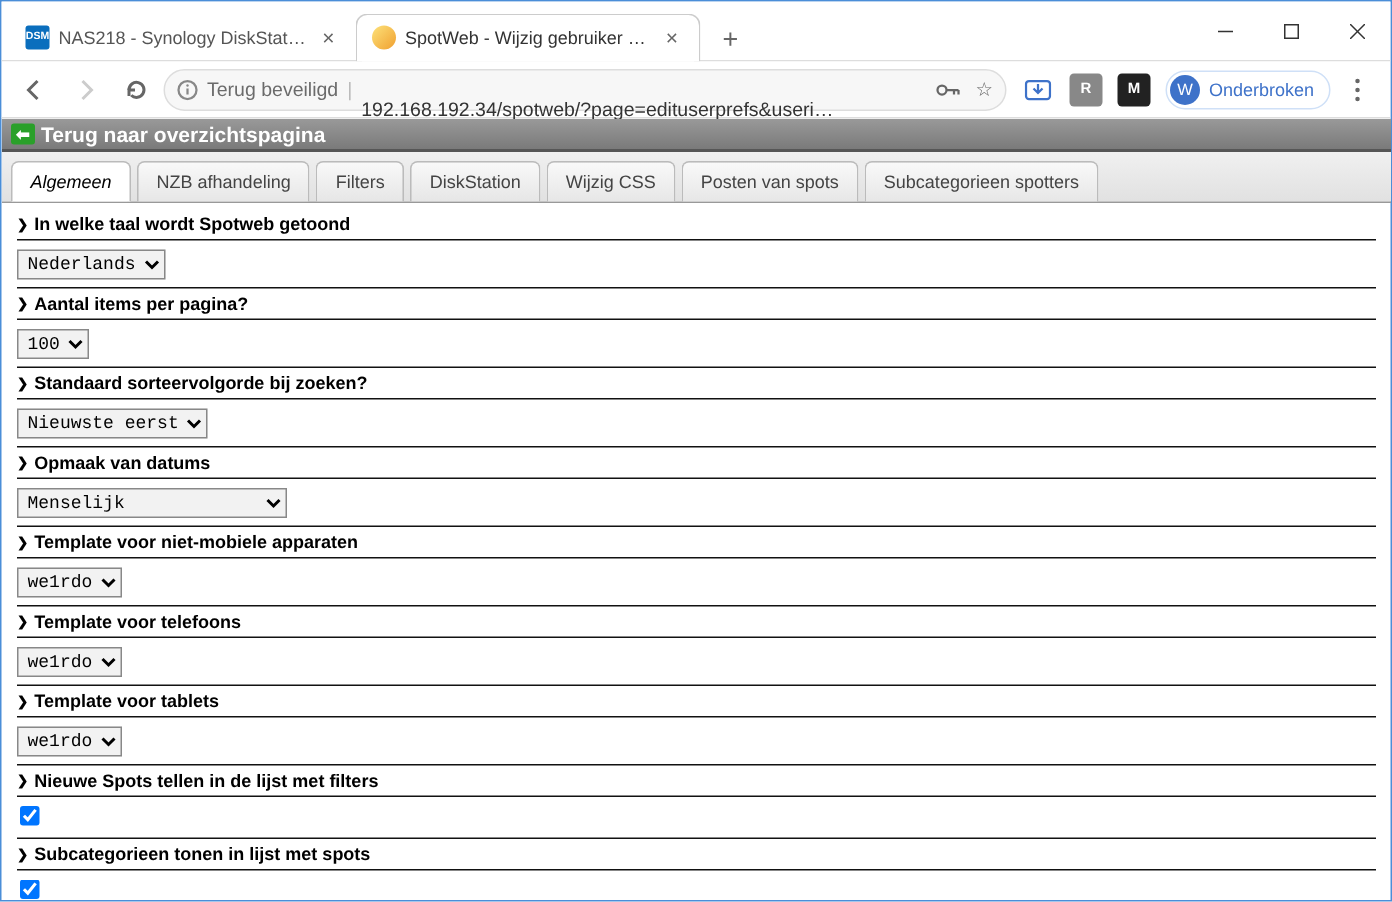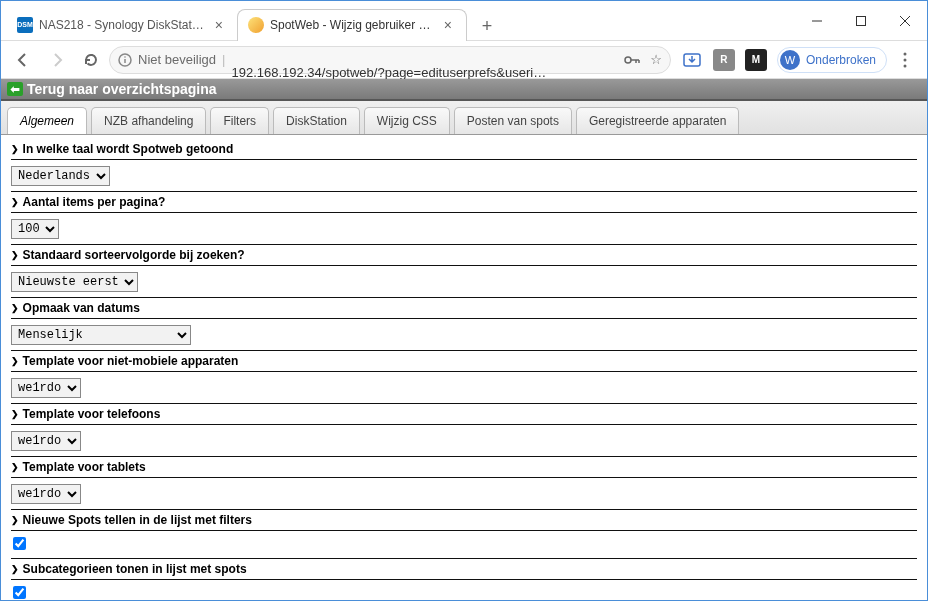--- a/index.html
+++ b/index.html
@@ -98,21 +98,21 @@
         <path d="M3 8a5 5 0 1 1 1.5 3.5" fill="none" stroke="#666" stroke-width="2"></path>
         <path d="M3 12 L3 8 L7 8" fill="none" stroke="#666" stroke-width="2"></path>
       </svg>
   </div>
   <div class="addr-bar">
     <svg width="14" height="14" viewBox="0 0 14 14">
         <circle cx="7" cy="7" r="6" fill="none" stroke="#888" stroke-width="1.5"></circle>
         <line x1="7" y1="6" x2="7" y2="10" stroke="#888" stroke-width="1.5"></line>
         <circle cx="7" cy="4" r="0.8" fill="#888"></circle>
       </svg>
-    <span class="addr-prefix">Niet beveiligd</span>
+    <span class="addr-prefix">Terug beveiligd</span>
     <span style="color:#bbb;">|</span>
     <span class="addr-text">192.168.192.34/spotweb/?page=edituserprefs&amp;useri…</span>
     <span style="margin-left:auto;display:flex;gap:10px;align-items:center;">
       <svg width="16" height="10" viewBox="0 0 16 10">
           <circle cx="4" cy="5" r="3" fill="none" stroke="#666" stroke-width="1.5"></circle>
           <line x1="7" y1="5" x2="15" y2="5" stroke="#666" stroke-width="1.5"></line>
           <line x1="12" y1="5" x2="12" y2="8" stroke="#666" stroke-width="1.5"></line>
           <line x1="15" y1="5" x2="15" y2="8" stroke="#666" stroke-width="1.5"></line>
         </svg>
       <span style="color:#666;">☆</span>
@@ -147,21 +147,21 @@
     <span>Terug naar overzichtspagina</span>
   </div>
 
   <div class="tabbar">
     <div class="ptab active">Algemeen</div>
     <div class="ptab">NZB afhandeling</div>
     <div class="ptab">Filters</div>
     <div class="ptab">DiskStation</div>
     <div class="ptab">Wijzig CSS</div>
     <div class="ptab">Posten van spots</div>
-    <div class="ptab">Geregistreerde apparaten</div>
+    <div class="ptab">Subcategorieen spotters</div>
   </div>
 
   <div class="content">
     <div id="settings-container">
         <div class="section">
           <div class="section-hdr">
             <span class="chevron">❯</span>
             <span>In welke taal wordt Spotweb getoond</span>
           </div>
         </div>

